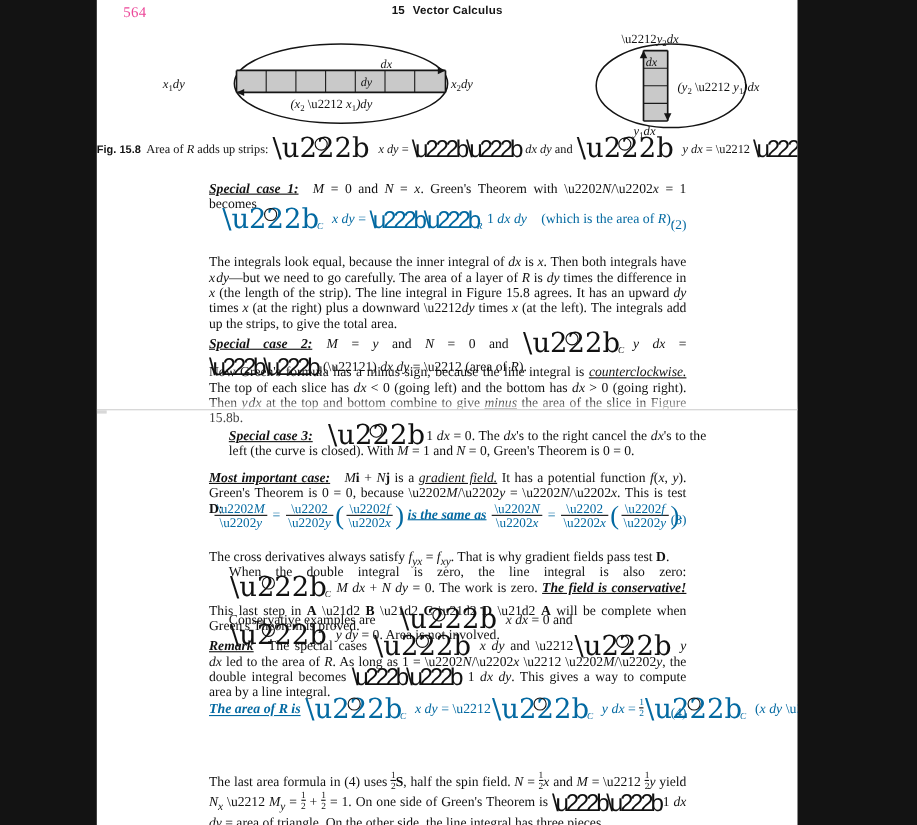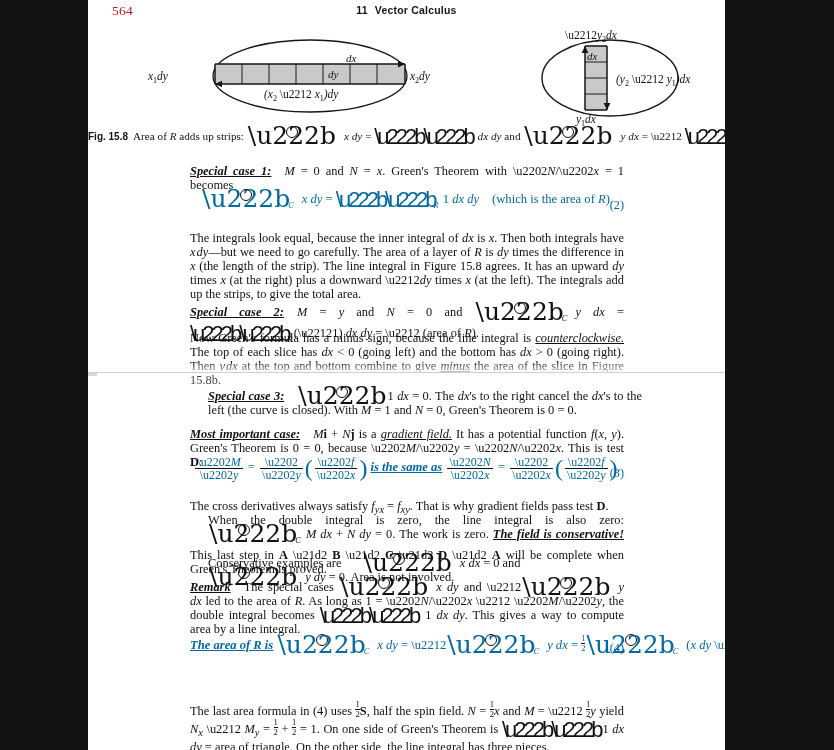--- a/index.html
+++ b/index.html
@@ -41,21 +41,21 @@
     top: 3px;
     left: 0;
     width: 637px;
     height: 16px;
   }
   .folio {
     position: absolute;
     left: 24px;
     top: 0;
     font-size: 13.5px;
-    color: #b91c1c;
+    color: #ec4899;
     letter-spacing: .3px;
   }
   .chaptitle {
     position: absolute;
     left: 0;
     top: 1px;
     width: 637px;
     text-align: center;
     font-family: "Liberation Sans", sans-serif;
     font-weight: bold;
@@ -231,21 +231,21 @@
 </head>
 <body>
 
 <div class="viewer">
   <div class="page">
     <div class="page-inner">
 
       <div class="runhead">
         <div class="folio">564</div>
         <div class="chaptitle">
-          <span class="num">11</span><span>Vector Calculus</span>
+          <span class="num">15</span><span>Vector Calculus</span>
         </div>
       </div>
 
       <div class="figure">
         <svg class="fig-svg" width="637" height="104" viewBox="0 0 637 104">
           <defs></defs>
 
           <g>
             <ellipse cx="222" cy="50" rx="97" ry="36" fill="#ffffff" stroke="#151515" stroke-width="1.3"></ellipse>
 

